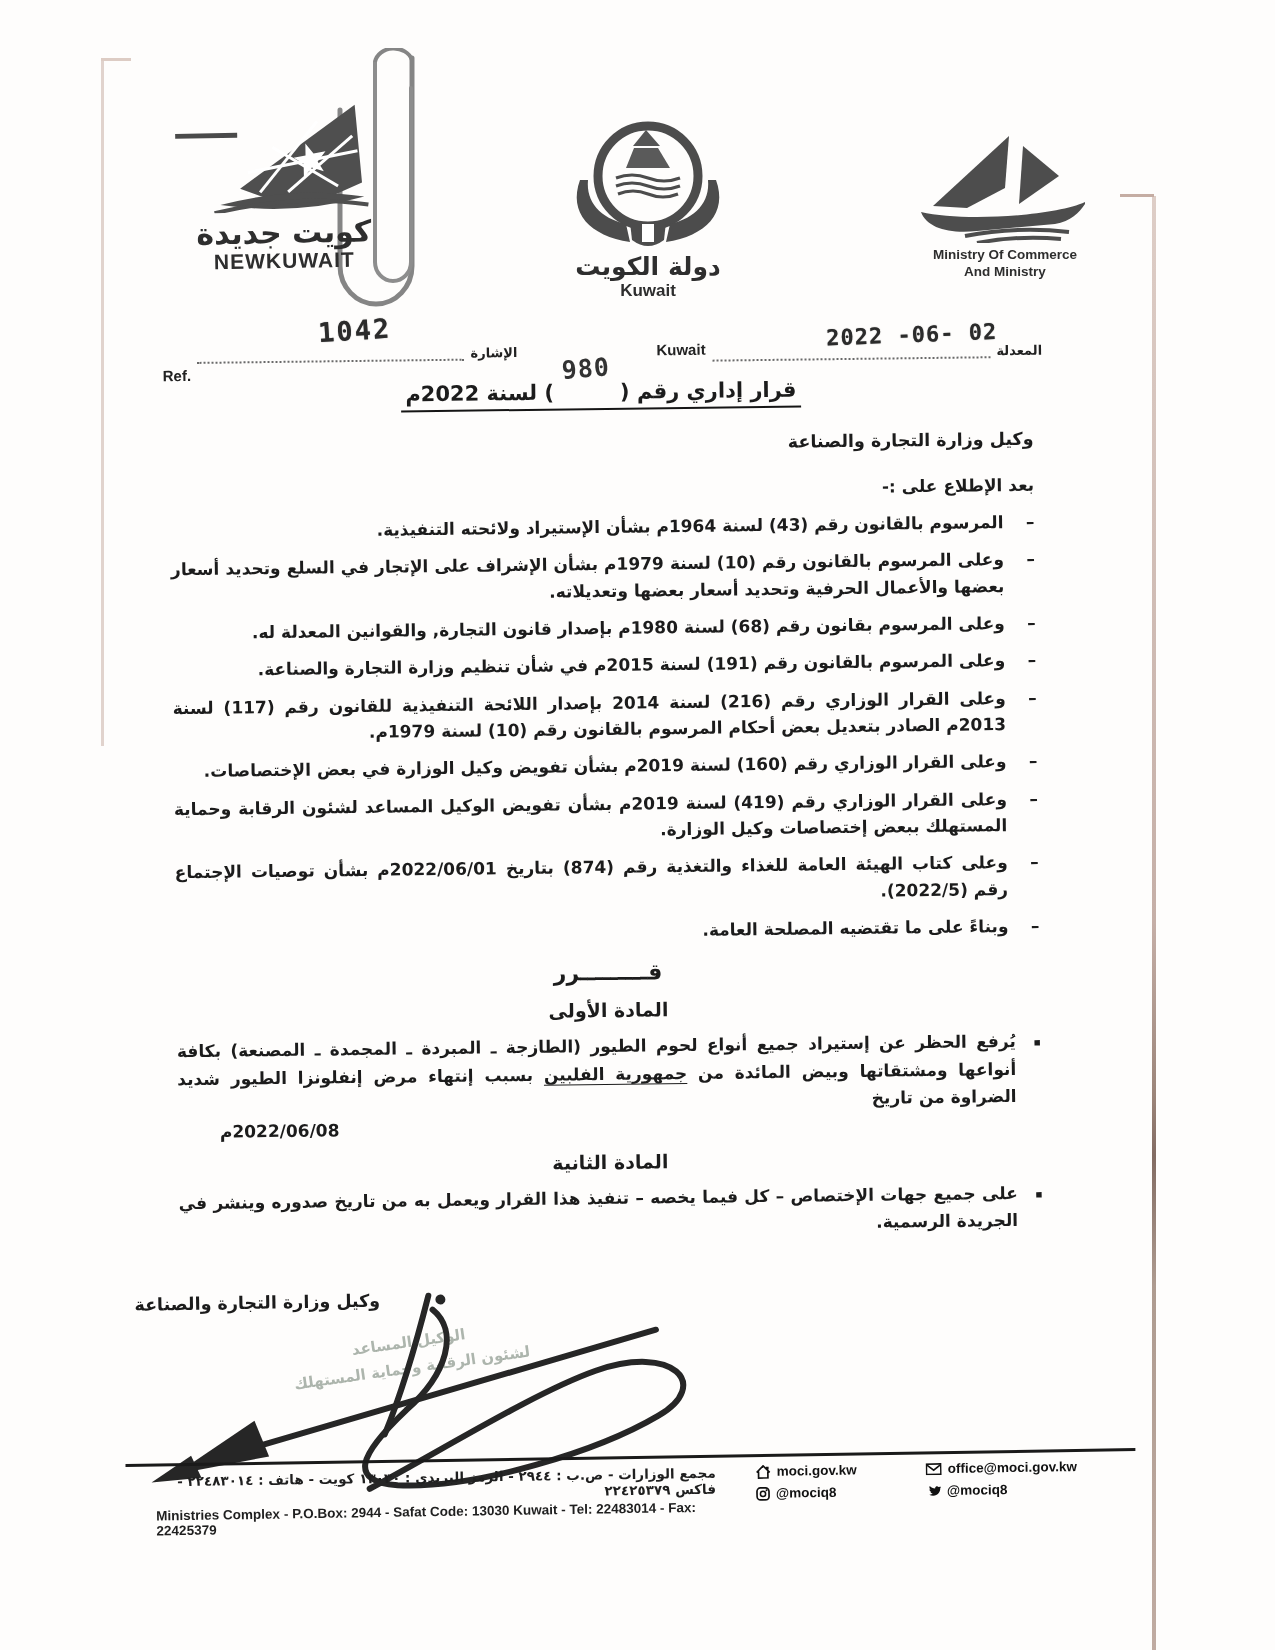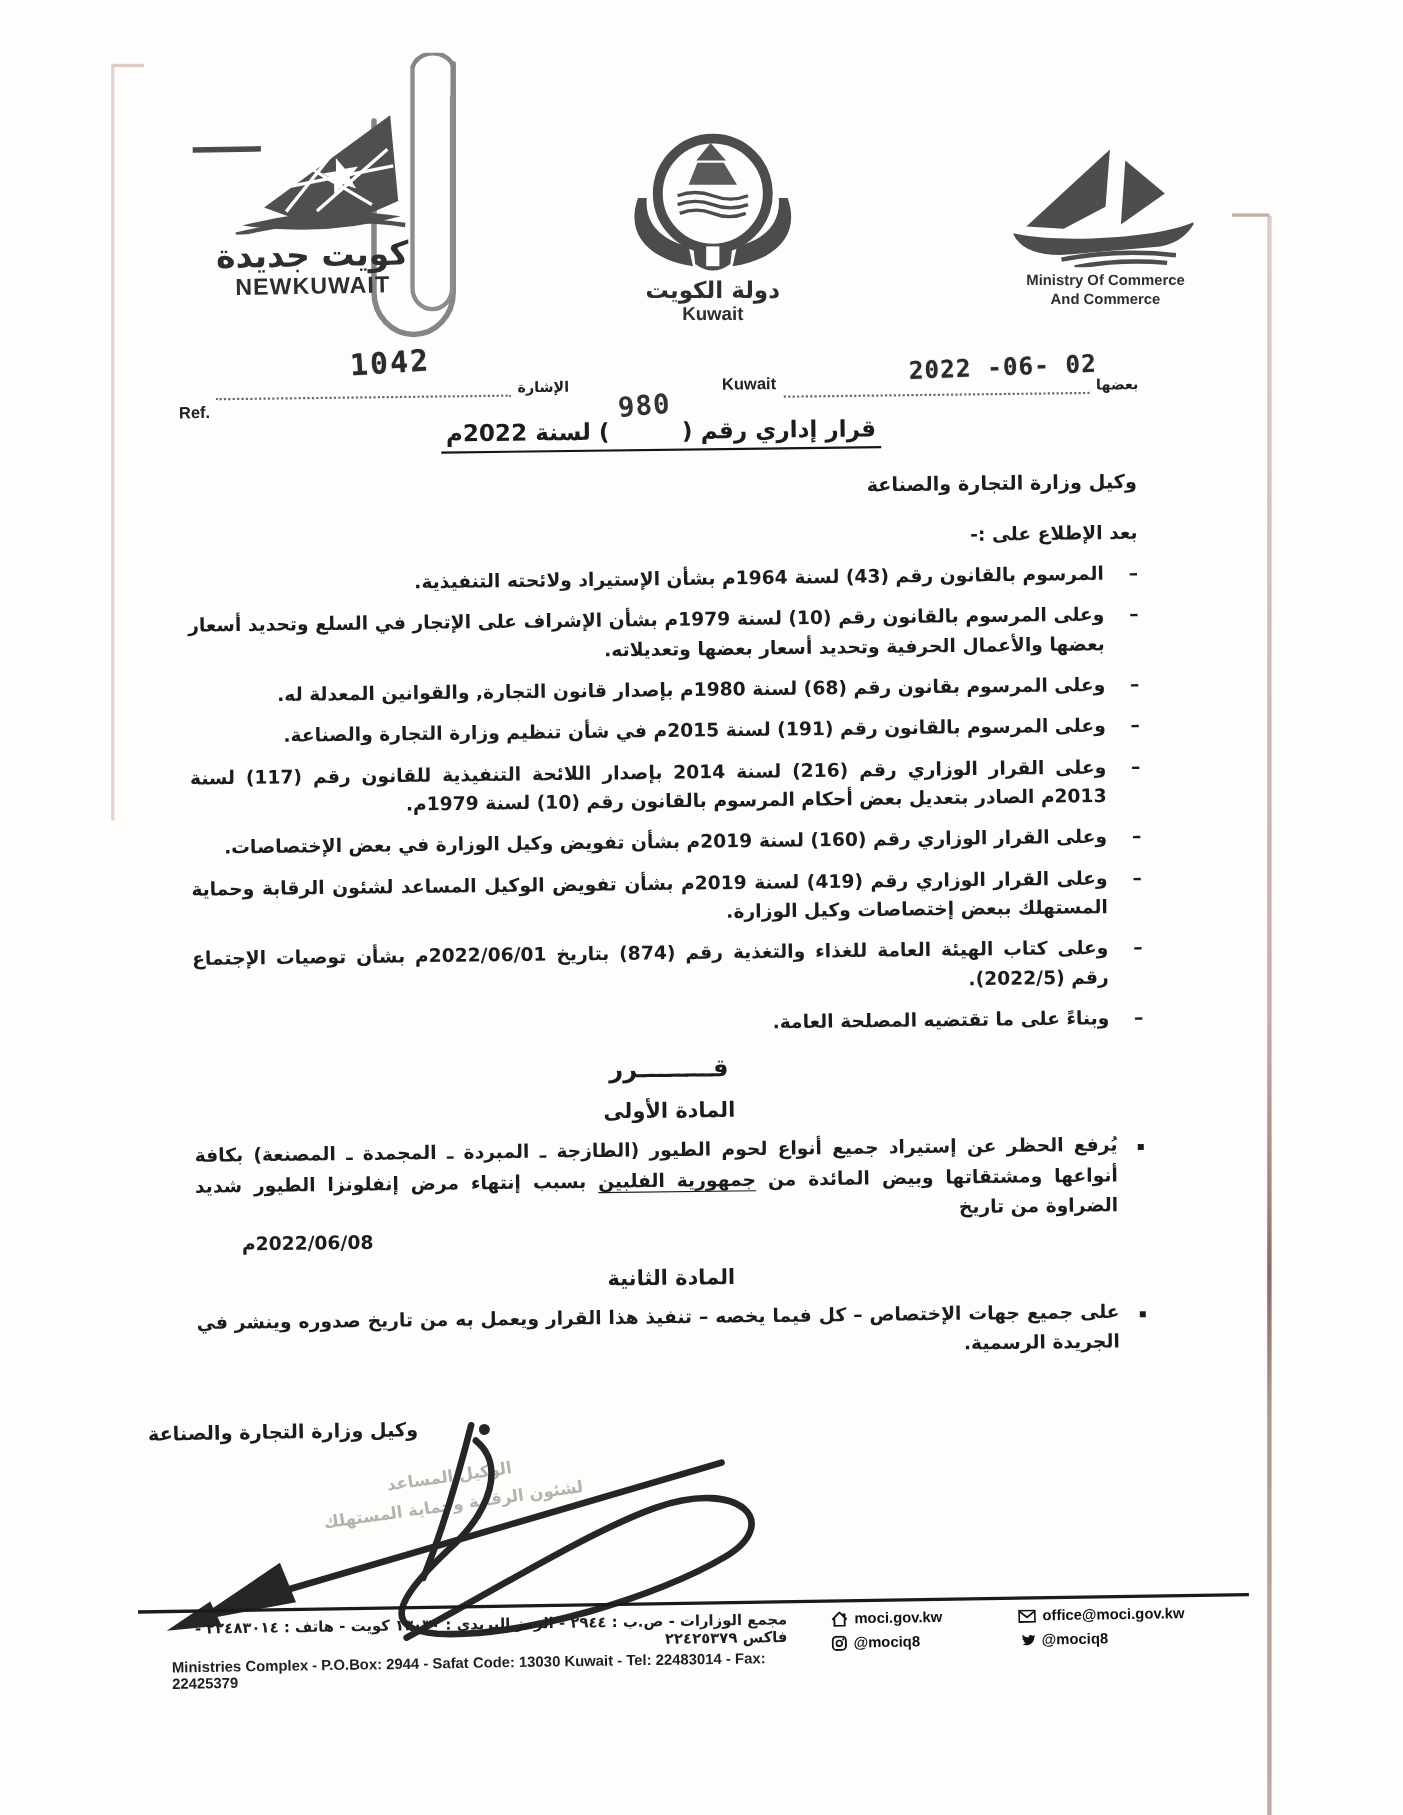--- a/index.html
+++ b/index.html
@@ -16,21 +16,21 @@
   .edge-left-tick{position:absolute;left:101px;top:58px;width:30px;height:3px;background:#ddccc4;}
 
   
   .logo{position:absolute;text-align:center;}
   .logo .ar{font-weight:bold;color:#2e2e2e;}
   .logo .en{font-weight:bold;color:#2e2e2e;font-family:"Liberation Sans",sans-serif;}
   .logo-newkuwait{left:168px;top:92px;width:230px;transform:rotate(-1deg);}
   .logo-newkuwait .ar{font-size:30px;line-height:1.1;}
   .logo-newkuwait .en{font-size:21px;letter-spacing:1px;}
   .logo-emblem{left:538px;top:118px;width:220px;}
-  .logo-emblem .ar{font-size:21px;}
+  .logo-emblem .ar{font-size:25px;}
   .logo-emblem .en{font-size:17px;}
   .logo-moci{left:900px;top:128px;width:210px;}
   .logo-moci .ar{font-size:19px;}
   .logo-moci .en{font-size:13.5px;line-height:1.25;}
   .paperclip{position:absolute;left:328px;top:48px;}
 
   
   .main{position:absolute;left:168px;top:318px;width:864px;
     transform:rotate(-0.7deg);transform-origin:50% 0;
     direction:rtl;}
@@ -141,34 +141,34 @@
 
 <div class="logo logo-moci">
   <svg width="200" height="115" viewBox="0 0 200 115">
     <polygon points="28,78 104,8 100,60 62,80" fill="#4d4d4d"></polygon>
     <polygon points="114,76 118,18 154,48" fill="#4d4d4d"></polygon>
     <path d="M16,84 C22,100 44,106 72,103 L150,96 C166,93 174,85 180,76 L180,74 C150,88 58,94 16,84 Z" fill="#4d4d4d"></path>
     <path d="M60,108 Q112,98 164,104" fill="none" stroke="#4d4d4d" stroke-width="4"></path>
     <path d="M72,115 Q114,107 156,111" fill="none" stroke="#4d4d4d" stroke-width="4"></path>
   </svg>
   <div class="en">Ministry Of Commerce</div>
-  <div class="en">And Commerce</div>
+  <div class="en">And Ministry</div>
 </div>
 
 <div class="main">
 
   <div class="ref-row">
     <span class="lbl" style="left:-6px;top:20px;margin-top:24px;">Ref.</span>
     <span class="dotline" style="left:28px;top:38px;width:268px;"></span>
     <span class="stamp stamp-ref" style="left:150px;top:-6px;">1042</span>
     <span class="lbl lbl-ar" style="left:302px;top:26px;">الإشارة</span>
     <span class="lbl" style="left:488px;top:24px;">Kuwait</span>
     <span class="dotline" style="left:544px;top:42px;width:278px;"></span>
     <span class="stamp stamp-date" style="left:658px;top:8px;">2022 -06- 02</span>
-    <span class="lbl lbl-ar" style="left:828px;top:30px;">بعضها</span>
+    <span class="lbl lbl-ar" style="left:828px;top:30px;">المعدلة</span>
   </div>
 
   <div class="title-row">
     <span class="title-inner">
       <span>قرار إداري رقم (</span><span class="title-gap"></span><span>) لسنة 2022م</span>
       <span class="stamp-number">980</span>
     </span>
   </div>
 
   <div class="issuer">وكيل وزارة التجارة والصناعة</div>

